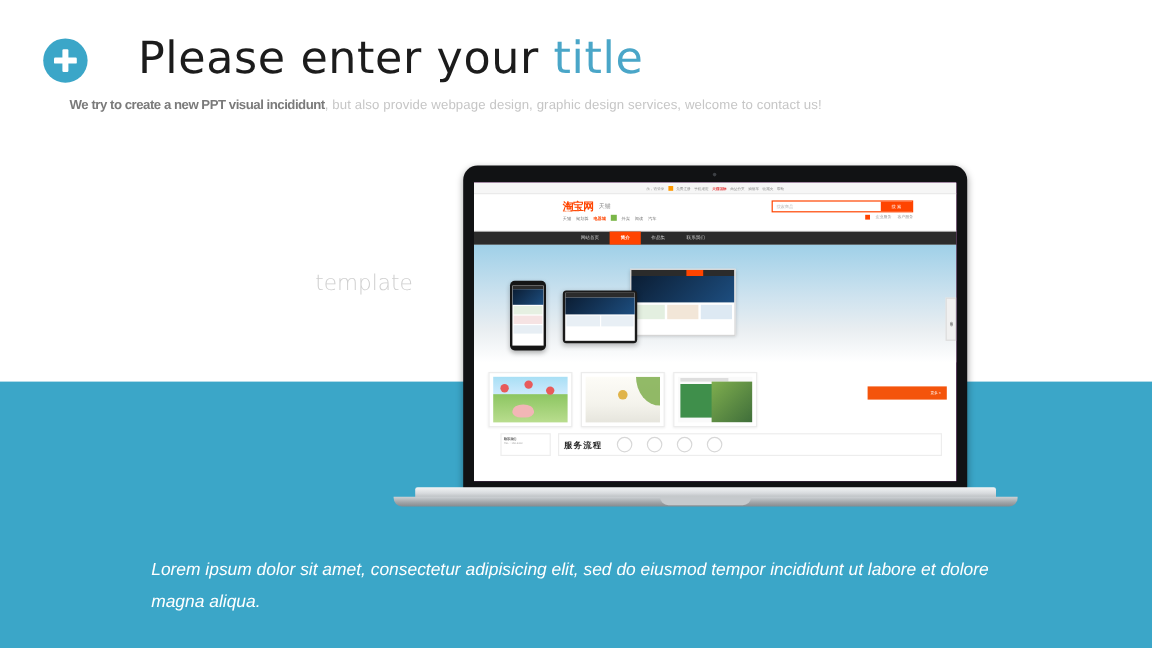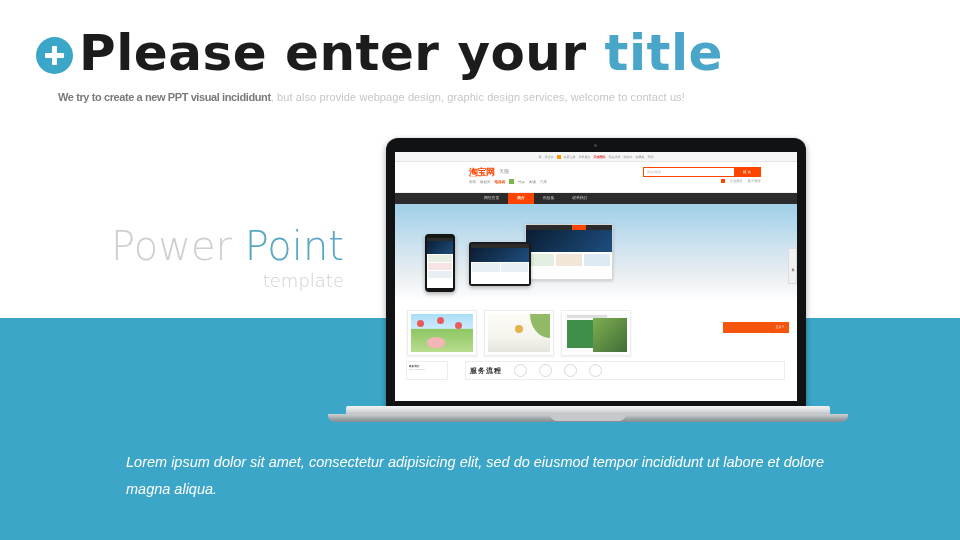--- a/index.html
+++ b/index.html
@@ -61,26 +61,27 @@
   .plus-badge .bar-v {
     position: absolute;
     left: 16px;
     top: 9px;
     width: 5px;
     height: 19px;
     background: #ffffff;
     border-radius: 1px;
   }
   .main-title {
-    font-size: 50px;
-    font-weight: 700;
+    font-size: 37px;
+    font-weight: 400;
     letter-spacing: 0.5px;
     line-height: 1;
     white-space: nowrap;
     font-family: "DejaVu Sans", sans-serif;
+    margin-left: 36px;
   }
   .main-title .t-dark { color: #1c1c1c; }
   .main-title .t-blue { color: #4aa6c8; }
 
   .subtitle {
     margin-top: 12px;
     margin-left: 22px;
     font-size: 11px;
     line-height: 14px;
     white-space: nowrap;
@@ -119,21 +120,21 @@
     color: #cfcfcf;
     line-height: 22px;
     margin-top: 2px;
     font-family: "DejaVu Sans", sans-serif;
   }
 
   
   .bottom-para {
     position: absolute;
     left: 126px;
-    top: 449px;
+    top: 462px;
     width: 712px;
     color: #ffffff;
     font-size: 14.5px;
     font-style: italic;
     line-height: 27px;
     font-family: "Liberation Sans", sans-serif;
   }
 
   
   .laptop {
@@ -510,23 +511,23 @@
     font-weight: bold;
     color: #2a2a2a;
     letter-spacing: 1px;
     line-height: 8px;
     font-family: "DejaVu Sans", sans-serif;
   }
   .cs-sub { font-size: 2.2px; color: #9a9a9a; letter-spacing: .4px; }
   .cs-col { font-size: 2.4px; color: #a8a8a8; line-height: 4px; }
 
   .bottom-row {
-    margin: 5px 12px 0 11px;
-    display: flex;
-    gap: 17px;
+    margin: 5px 12px 0 22px;
+    display: flex;
+    gap: 6px;
   }
   .br-left {
     width: 42px;
     border: 1px solid #ededed;
     padding: 2px;
     box-sizing: border-box;
   }
   .br-left .bl-t { font-size: 2.6px; font-weight: bold; color: #555; }
   .br-left .bl-s { font-size: 2.2px; color: #aaa; }
   .br-right {
@@ -562,21 +563,20 @@
       <div class="plus-badge">
         <span class="bar-h"></span>
         <span class="bar-v"></span>
       </div>
       <div class="main-title"><span class="t-dark">Please enter your </span><span class="t-blue">title</span></div>
     </div>
     <div class="subtitle"><span class="s-bold">We try to create a new PPT visual incididunt</span><span class="s-light">, but also provide webpage design, graphic design services, welcome to contact us!</span></div>
   </div>
 
   <div class="pp-block">
-    <div class="pp-line"><span class="pp-gray">Power </span><span class="pp-blue">Point</span></div>
     <div class="pp-sub">template</div>
   </div>
 
   <div class="laptop">
     <div class="lid">
       <div class="screen">
         <div class="site">
 
           <div class="site-topstrip">
             <span>亲，请登录</span>

